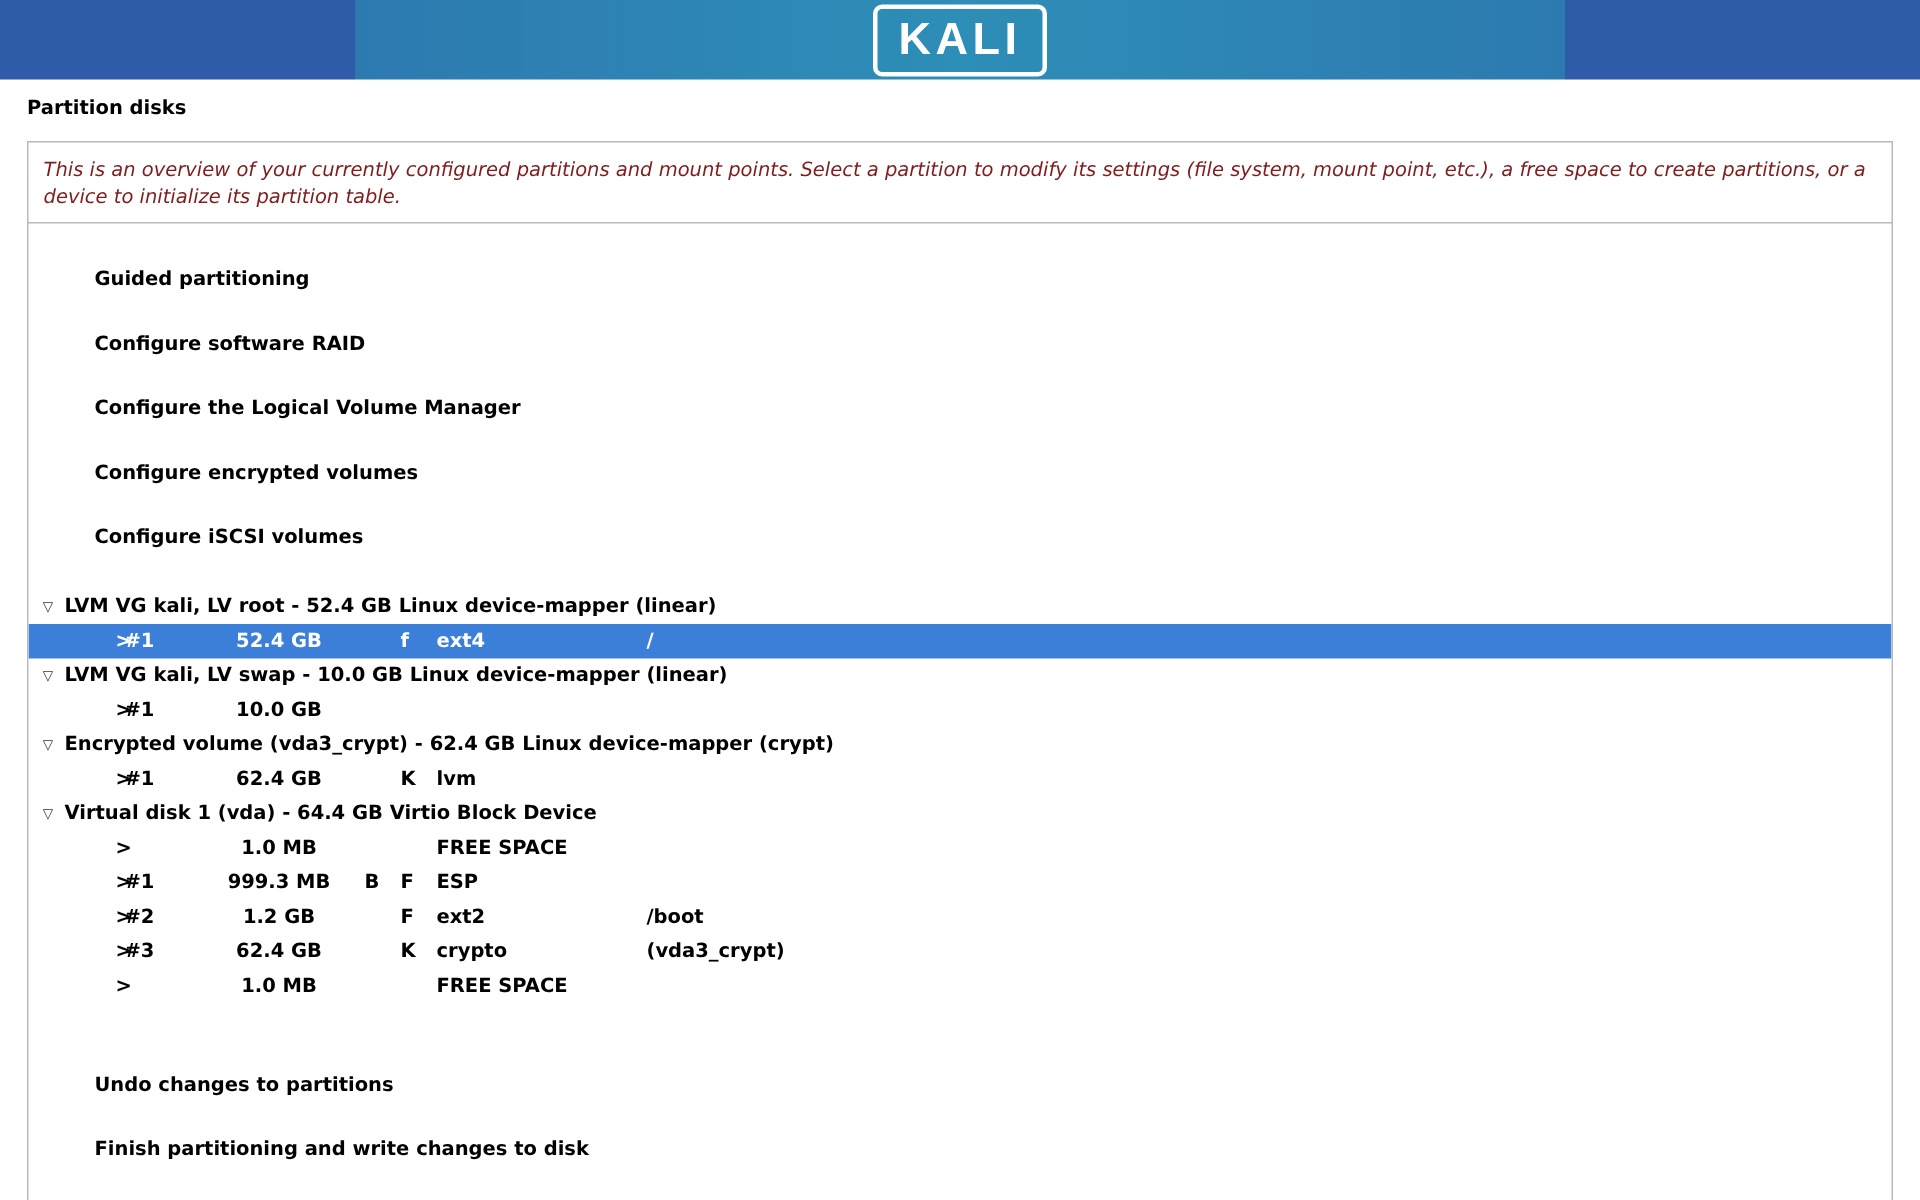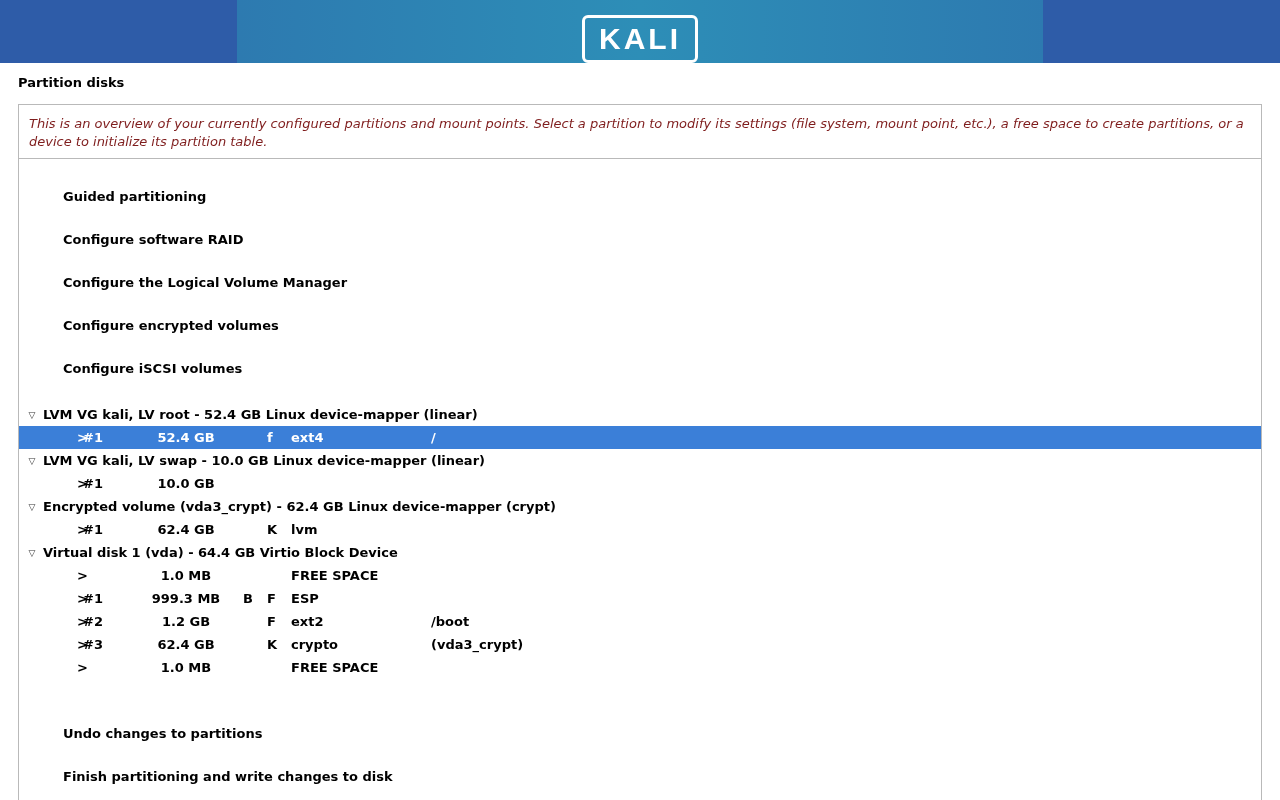--- a/index.html
+++ b/index.html
@@ -1,23 +1,23 @@
 <!DOCTYPE html>
 <html><head>
 <meta charset="utf-8">
 <style>
   * { box-sizing: border-box; margin: 0; padding: 0; }
   html, body { width: 1280px; height: 800px; font-family: "DejaVu Sans", "Liberation Sans", Arial, sans-serif; font-size: 13px; color: #000; background: #fff; overflow: hidden; }
   
   .banner {
     width: 100%;
-    height: 63px;
+    height: 53px;
     background: linear-gradient(90deg, #2e5ca8 0%, #2e5ca8 18.5%, #2d7ab0 18.5%, #2d8eb7 50%, #2d7ab0 81.5%, #2e5ca8 81.5%, #2e5ca8 100%);
     display: flex;
-    align-items: flex-end;
+    align-items: center;
     justify-content: center;
   }
   .logo-box {
     border: 3px solid #fff;
     border-radius: 6px;
     padding: 4px 14px 4px 14px;
     position: relative;
     display: inline-block;
   }
   .logo-text {

